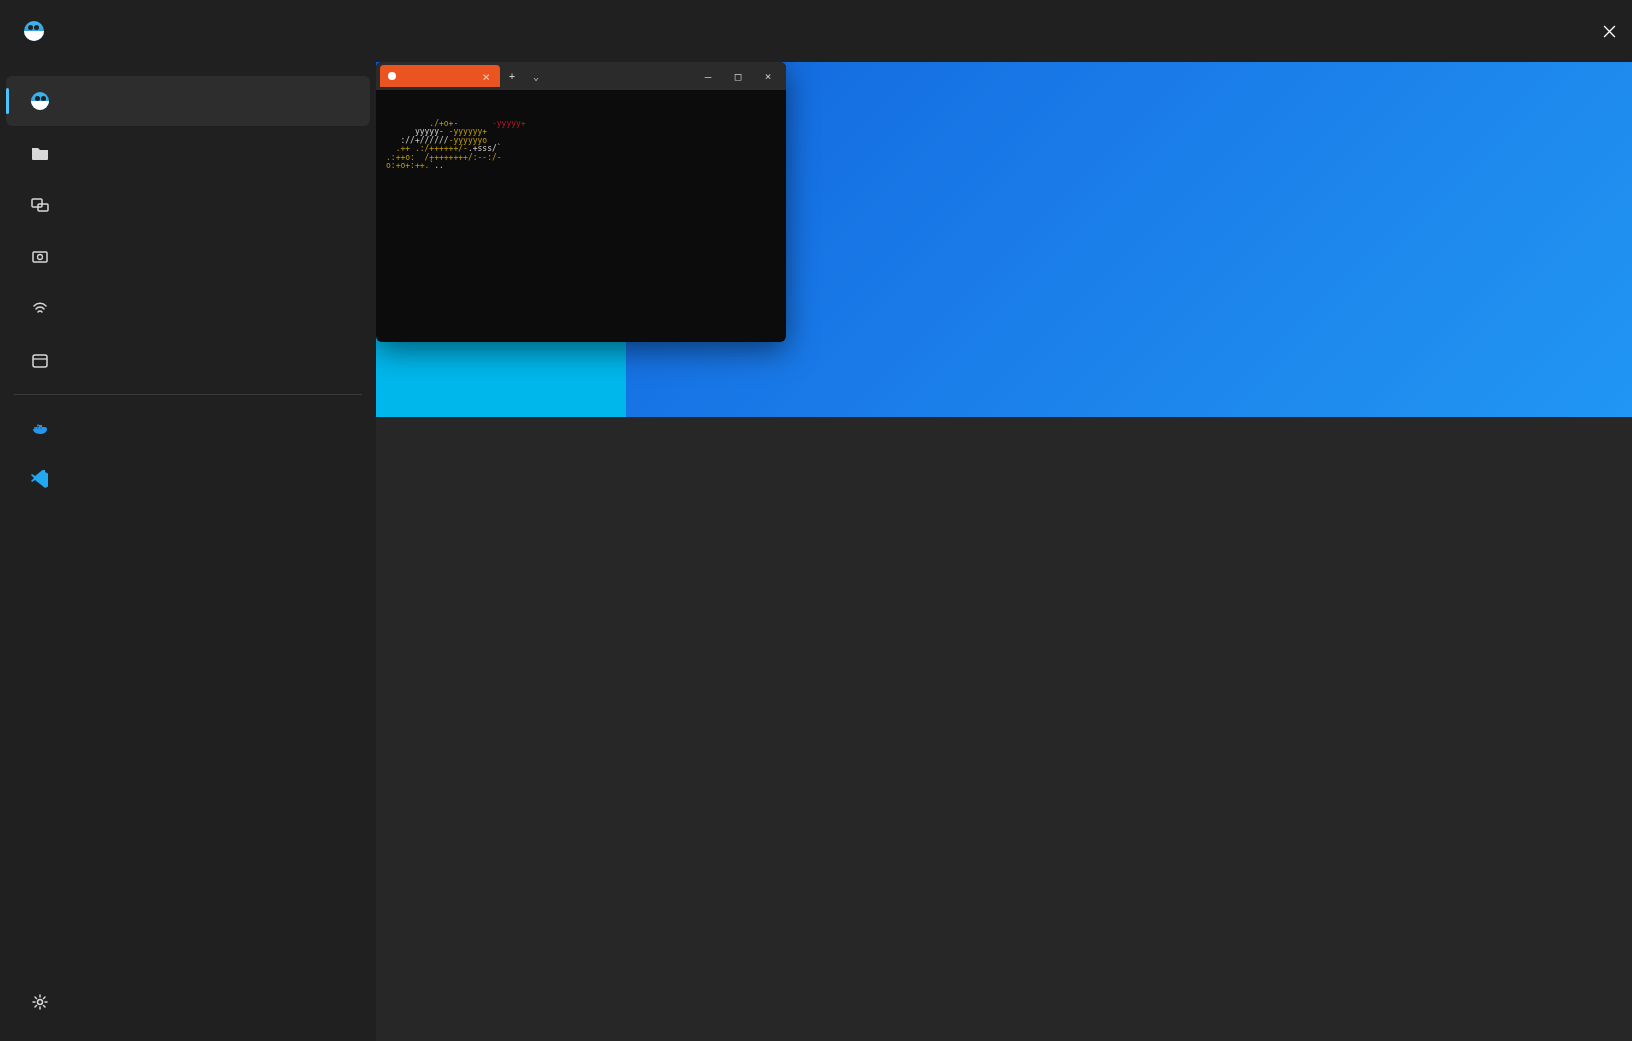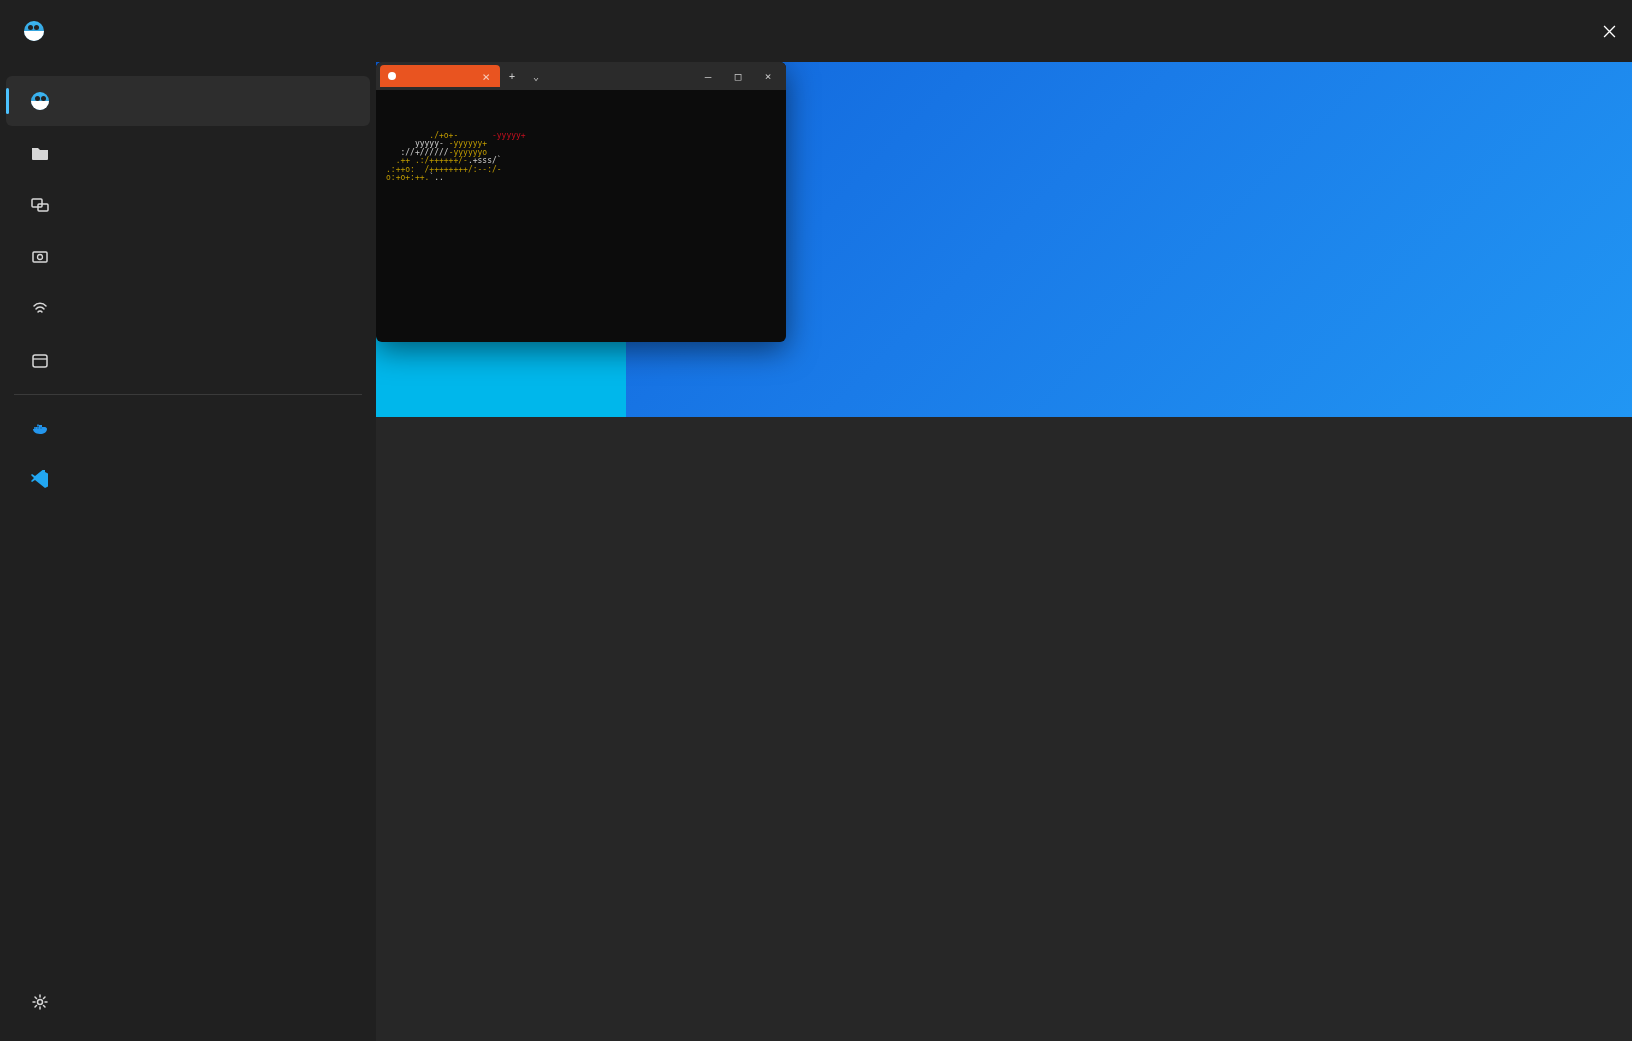--- a/index.html
+++ b/index.html
@@ -98,21 +98,21 @@
     .term-tab-close { margin-left: auto; font-size: 13px; opacity: 0.7; }
     .term-controls {
       margin-left: auto; display: flex; gap: 2px; padding-right: 4px;
     }
     .term-ctrl {
       width: 28px; height: 24px; display: flex; align-items: center;
       justify-content: center; color: #ccc; font-size: 11px;
     }
     .term-plus { width: 24px; display: flex; align-items: center; justify-content: center; color: #ccc; }
     .term-body {
-      padding: 16px 10px; color: #ccc; line-height: 1.3;
+      padding: 4px 10px; color: #ccc; line-height: 1.3;
       white-space: pre; overflow: hidden;
     }
     .t-ubuntu { left: 0; top: 0; width: 410px; height: 280px; }
     .t-ubuntu .term-tab { background: #e95420; color: #fff; }
     .prompt-green { color: #16c60c; }
     .cyan-strip {
       position: absolute; left: 0; bottom: 0; width: 250px; height: 80px;
       background: #00b7eb;
     }
     .ascii { font-size: 8px; line-height: 1.05; }

